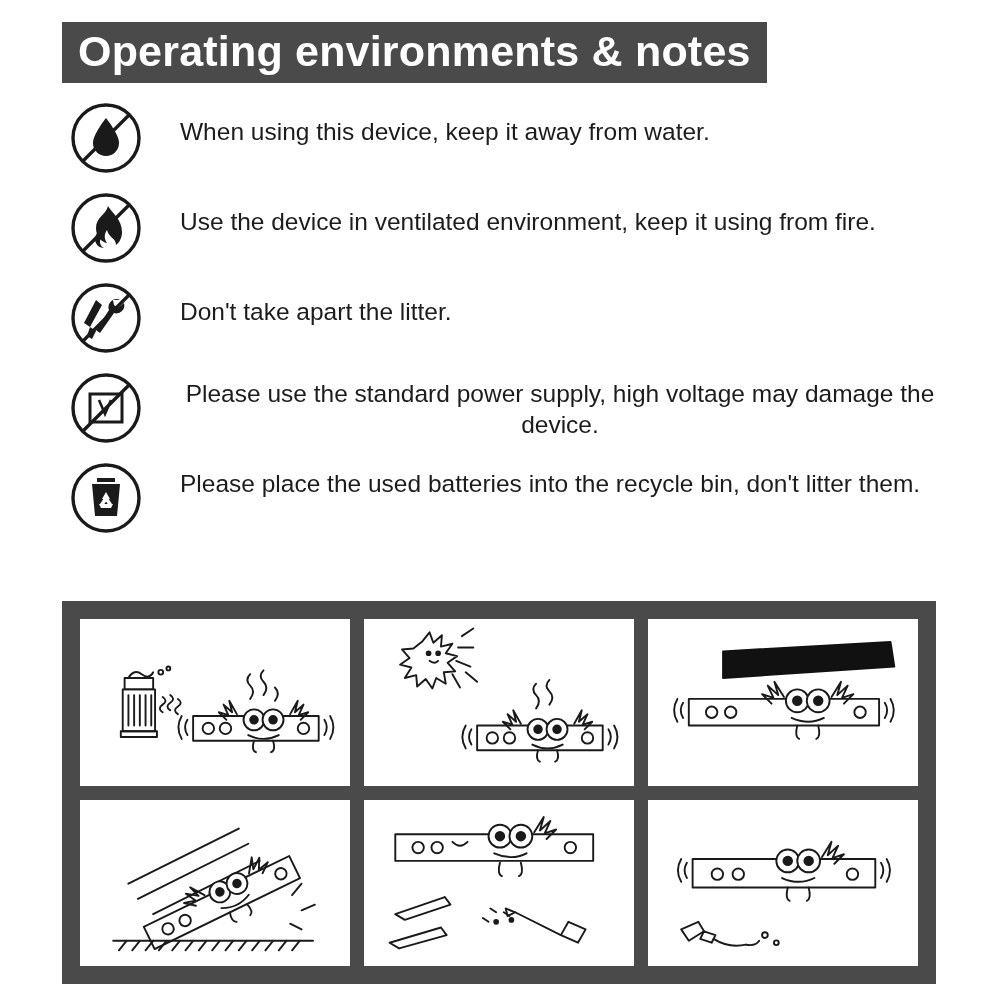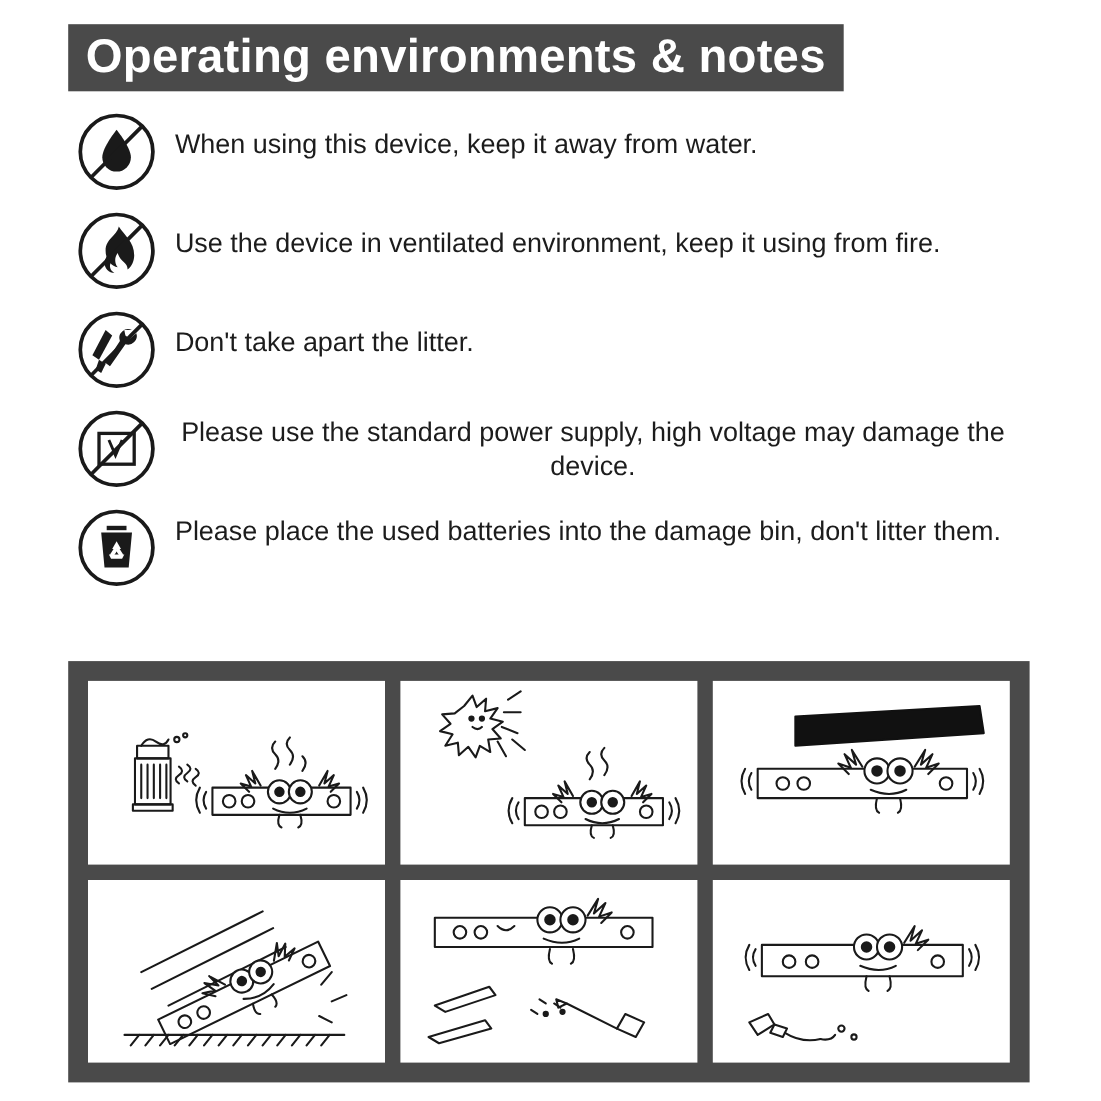--- a/index.html
+++ b/index.html
@@ -43,21 +43,21 @@
     margin-bottom: 14px;
   }
   .note-icon {
     width: 76px;
     height: 76px;
     flex: 0 0 76px;
     position: relative;
   }
   .note-icon svg { display: block; }
   .note-text {
-    margin-left: 15px;
+    margin-left: 36px;
     font-size: 24.5px;
     line-height: 1.28;
     color: #1c1c1c;
     padding-top: 16px;
     max-width: 760px;
   }
   .note-row.two-line .note-text { padding-top: 8px; text-align: center; }
 
   
   .comic-frame {
@@ -143,21 +143,21 @@
       <svg viewBox="0 0 76 76" width="76" height="76" aria-hidden="true">
         <circle cx="38" cy="38" r="33" fill="none" stroke="#1a1a1a" stroke-width="3.4"></circle>
         <rect x="29" y="18" width="18" height="4" fill="#1a1a1a"></rect>
         <path d="M24 24 h28 l-3 32 h-22 Z" fill="#1a1a1a"></path>
         <path d="M38 32 l4 7 h-8 Z" fill="#ffffff"></path>
         <path d="M32 44 l4 -6 3 2 -4 6 Z" fill="#ffffff"></path>
         <path d="M44 44 l-4 -6 -3 2 4 6 Z" fill="#ffffff"></path>
         <path d="M31 44 h14 l-2 4 h-10 Z" fill="#ffffff"></path>
       </svg>
     </div>
-    <div class="note-text">Please place the used batteries into the damage bin, don't litter them.</div>
+    <div class="note-text">Please place the used batteries into the recycle bin, don't litter them.</div>
   </div>
 
 </div>
 
 <div class="comic-frame">
 
   <div class="panel">
     <svg viewBox="0 0 270 175" preserveAspectRatio="xMidYMid meet" aria-hidden="true">
       <g fill="none" stroke="#1a1a1a" stroke-width="2" stroke-linecap="round" stroke-linejoin="round">
 

